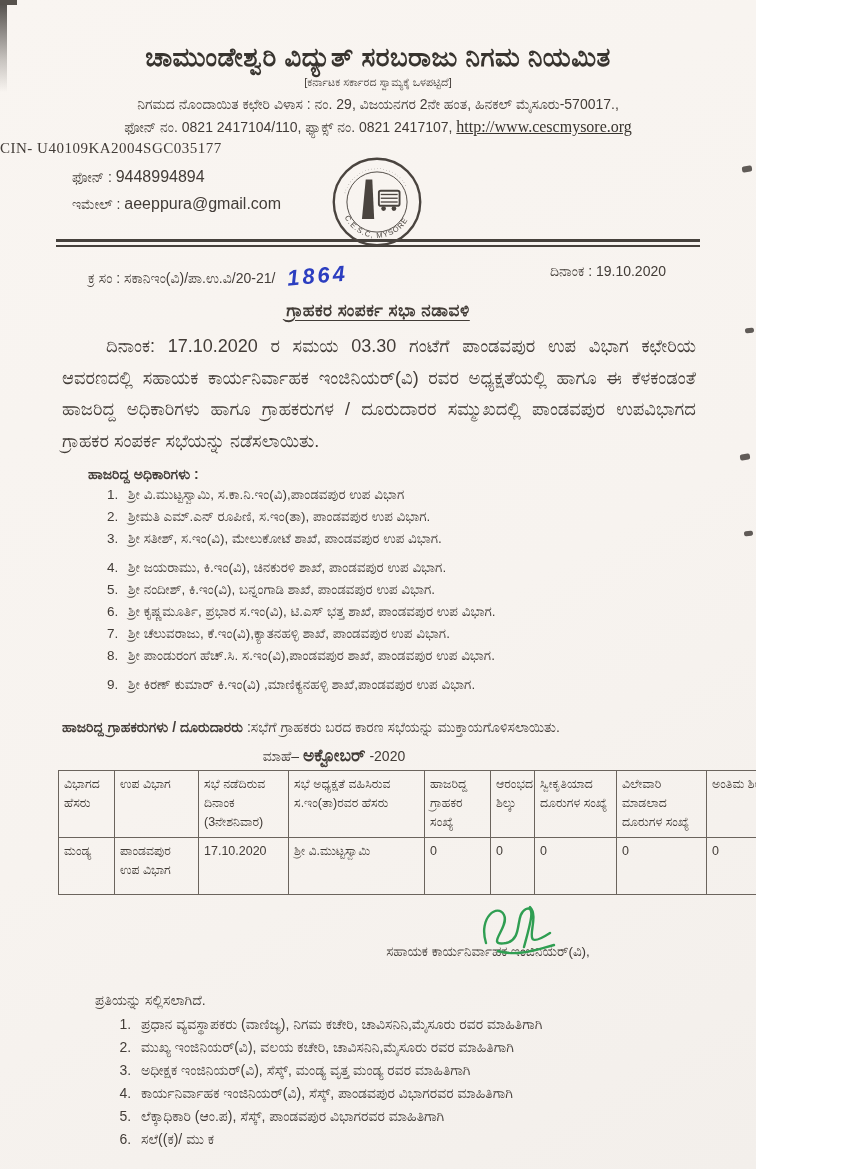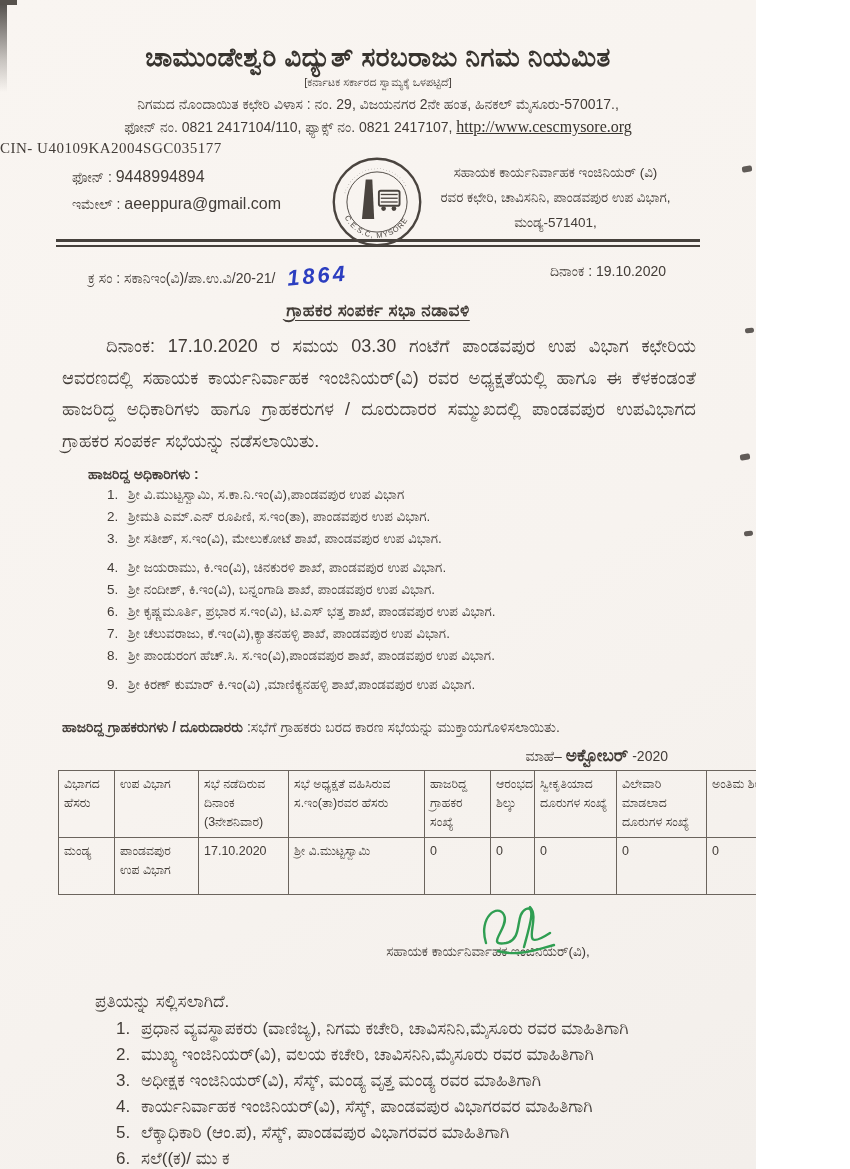--- a/index.html
+++ b/index.html
@@ -49,35 +49,35 @@
 
   .para { padding:10px 60px 0 62px; font-size:18px; line-height:1.75; text-align:justify; text-indent:44px; }
 
   .officers-heading { margin:9px 0 2px 88px; font-weight:bold; font-size:14px; }
   ol.officers { margin:4px 0 0 0; padding-left:122px; font-size:13.5px; }
   ol.officers li { margin-bottom:6px; padding-left:6px; }
   ol.officers li:nth-child(3), ol.officers li:nth-child(8) { margin-bottom:13px; }
 
   .customers-line { margin:26px 60px 0 62px; font-size:14px; }
   .customers-line .hd { font-weight:bold; }
-  .month-line { text-align:right; margin:10px 88px 4px 0; font-size:14px; }
+  .month-line { text-align:center; margin:10px 88px 4px 0; font-size:14px; }
   .month-value { font-size:17px; font-weight:bold; }
 
   table.report { width:736px; margin:4px 84px 0 58px; border-collapse:collapse; table-layout:fixed;
     font-size:12.5px; }
   table.report th, table.report td { border:1px solid #6b645d; padding:4px 5px 6px 5px;
     vertical-align:top; text-align:left; font-weight:normal; line-height:1.5; }
   table.report { border:1.5px solid #56504a; }
   table.report td { height:46px; }
 
   .sig-block { position:relative; margin:46px 88px 0 auto; width:360px; text-align:center;
     font-size:13.5px; line-height:1.7; }
   .sig-scribble { position:absolute; top:-42px; left:150px; }
 
-  .cc-block { margin:28px 0 0 95px; font-size:17px; }
+  .cc-block { margin:28px 0 0 95px; font-size:14px; }
   ol.cc { margin:7px 0 0 0; padding-left:40px; }
   ol.cc li { margin-bottom:6px; padding-left:6px; }
 </style>
 </head>
 <body>
 
 <div class="page">
 
   <div class="corner-shadow"></div>
   <div class="corner-notch"></div>
@@ -121,25 +121,20 @@
           <path id="arcBottom" d="M 12,50 A 38,38 0 0,0 88,50"></path>
           <path id="arcTop" d="M 16,50 A 34,34 0 0,1 84,50"></path>
         </defs>
         <text font-size="8" font-family="Liberation Sans, sans-serif" fill="#4a443f" letter-spacing="1">
           <textPath href="#arcBottom" startOffset="14%">C.E.S.C, MYSORE</textPath>
         </text>
         <text font-size="5" font-family="Liberation Sans, sans-serif" fill="#4a443f" letter-spacing="1.5">
           <textPath href="#arcTop" startOffset="8%">··························</textPath>
         </text>
       </svg>
-    </div>
-    <div class="office-block">
-      <div>ಸಹಾಯಕ ಕಾರ್ಯನಿರ್ವಾಹಕ ಇಂಜಿನಿಯರ್ (ವಿ)</div>
-      <div>ರವರ ಕಛೇರಿ, ಚಾವಿಸನಿನಿ, ಪಾಂಡವಪುರ ಉಪ ವಿಭಾಗ,</div>
-      <div>ಮಂಡ್ಯ-571401,</div>
     </div>
   </div>
 
   <div class="rule"></div>
 
   <div class="ref-row">
     <div>
       <span>ಕ್ರ ಸಂ :</span>
       <span>ಸಕಾನಿಇಂ(ವಿ)/ಪಾ.ಉ.ವಿ/20-21/</span>
       <span class="handwritten">1864</span>

